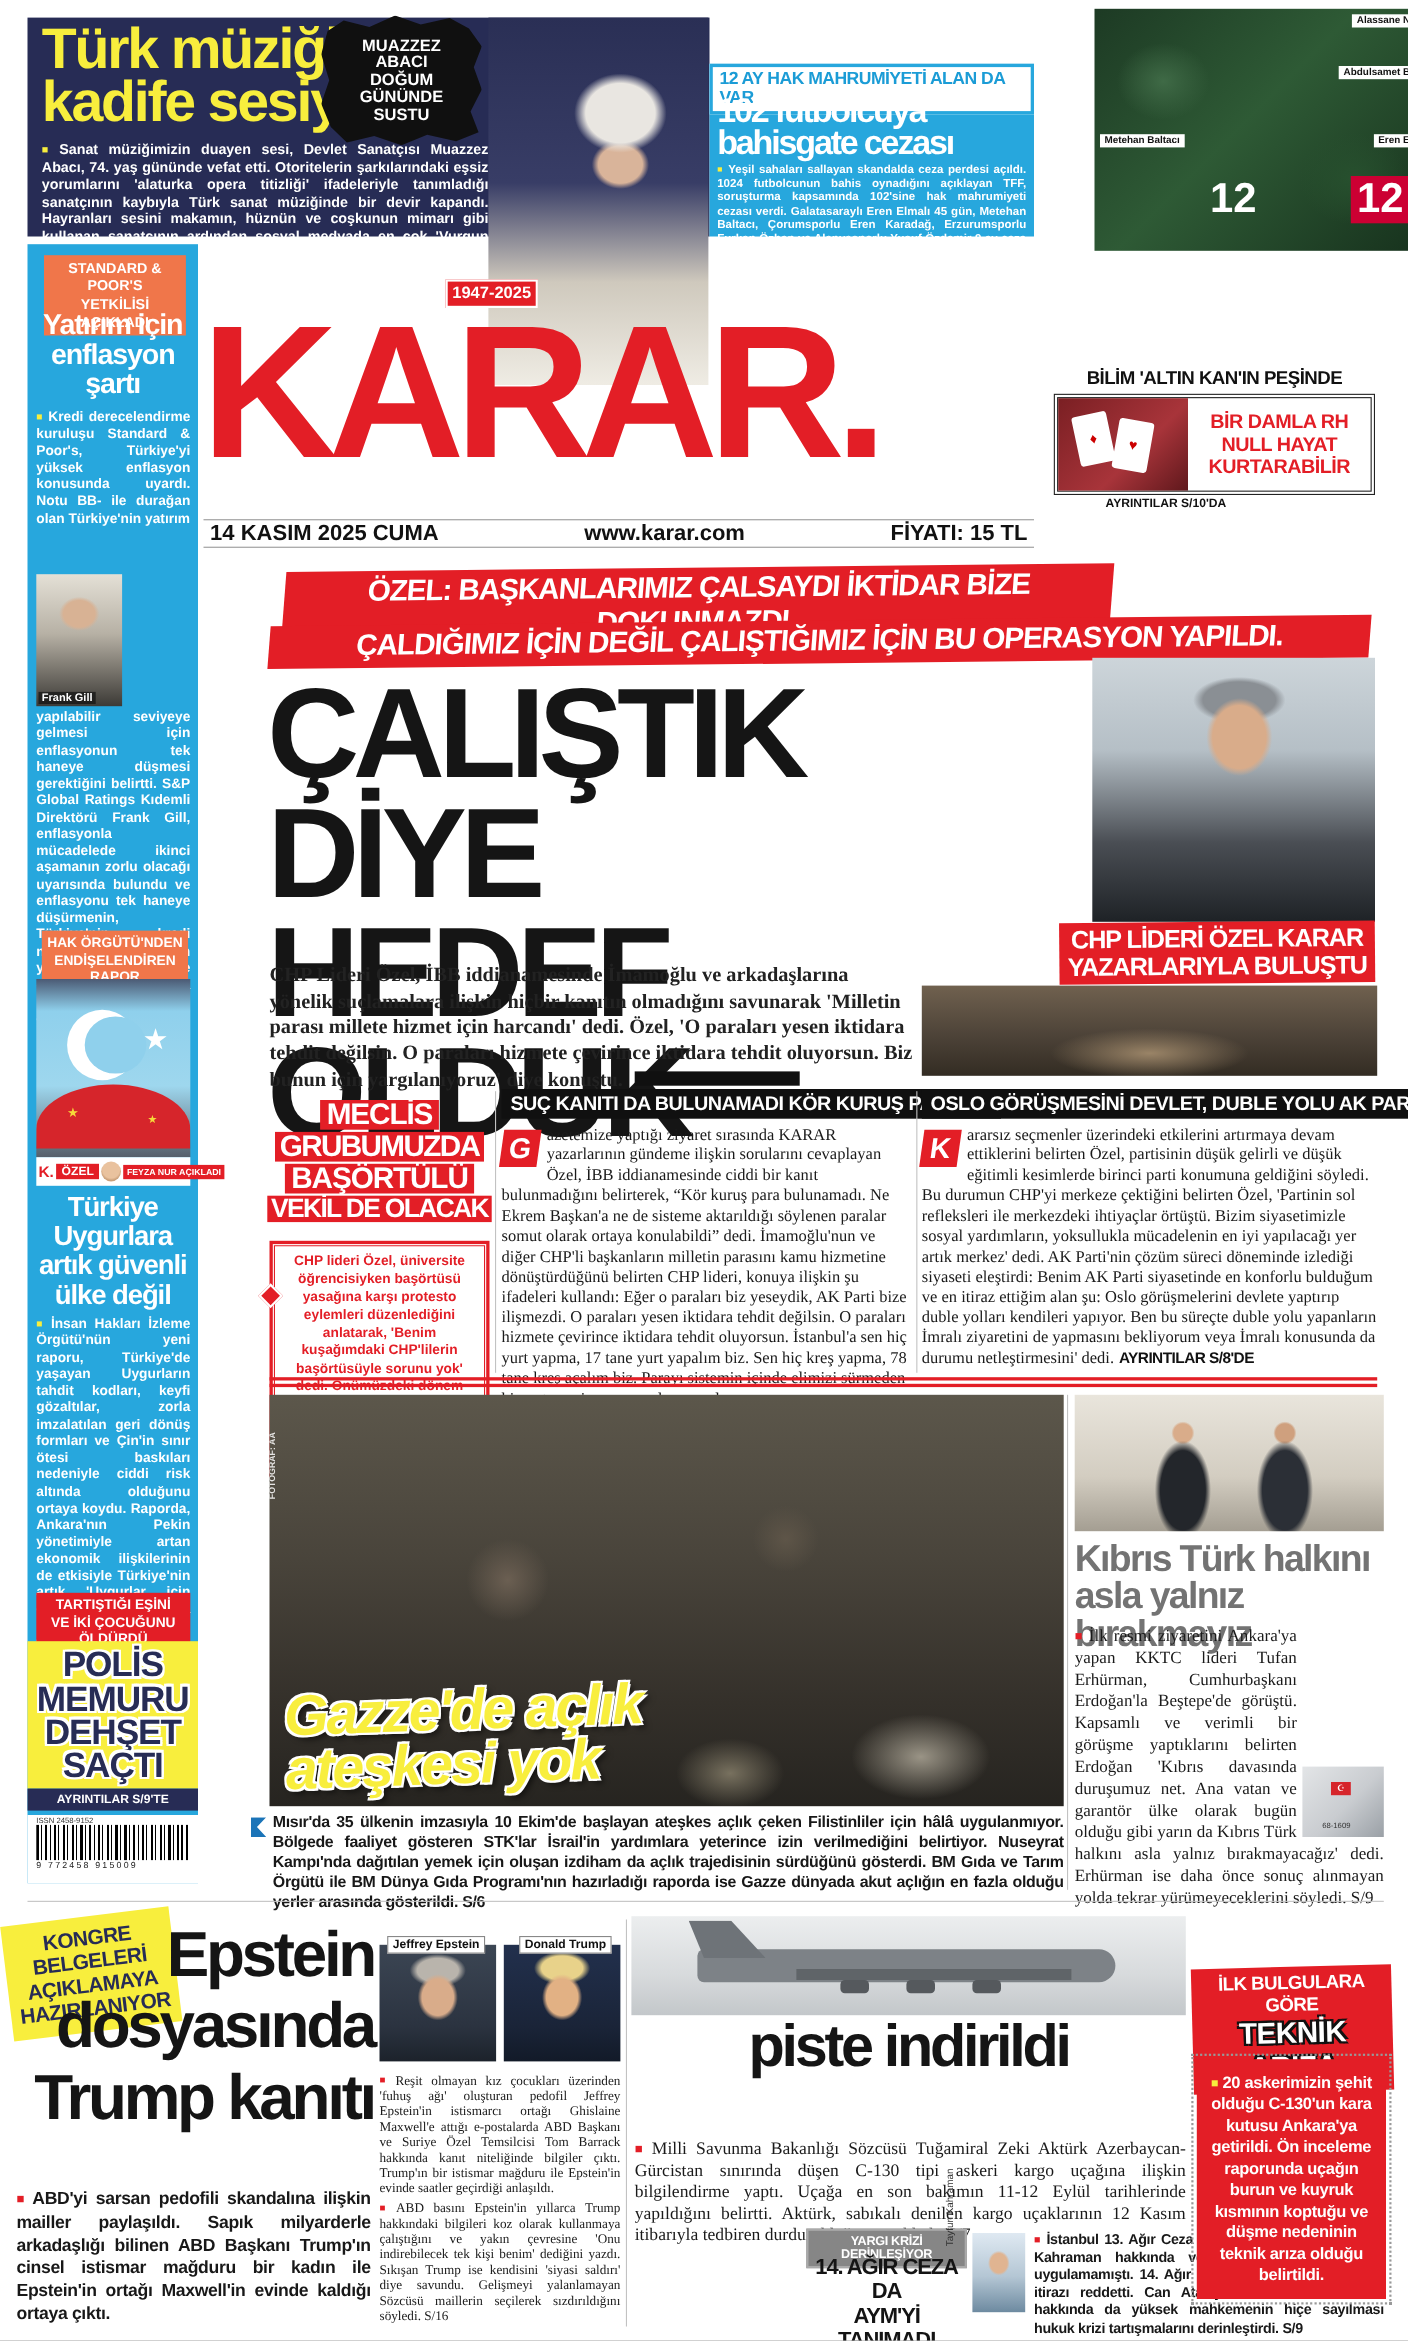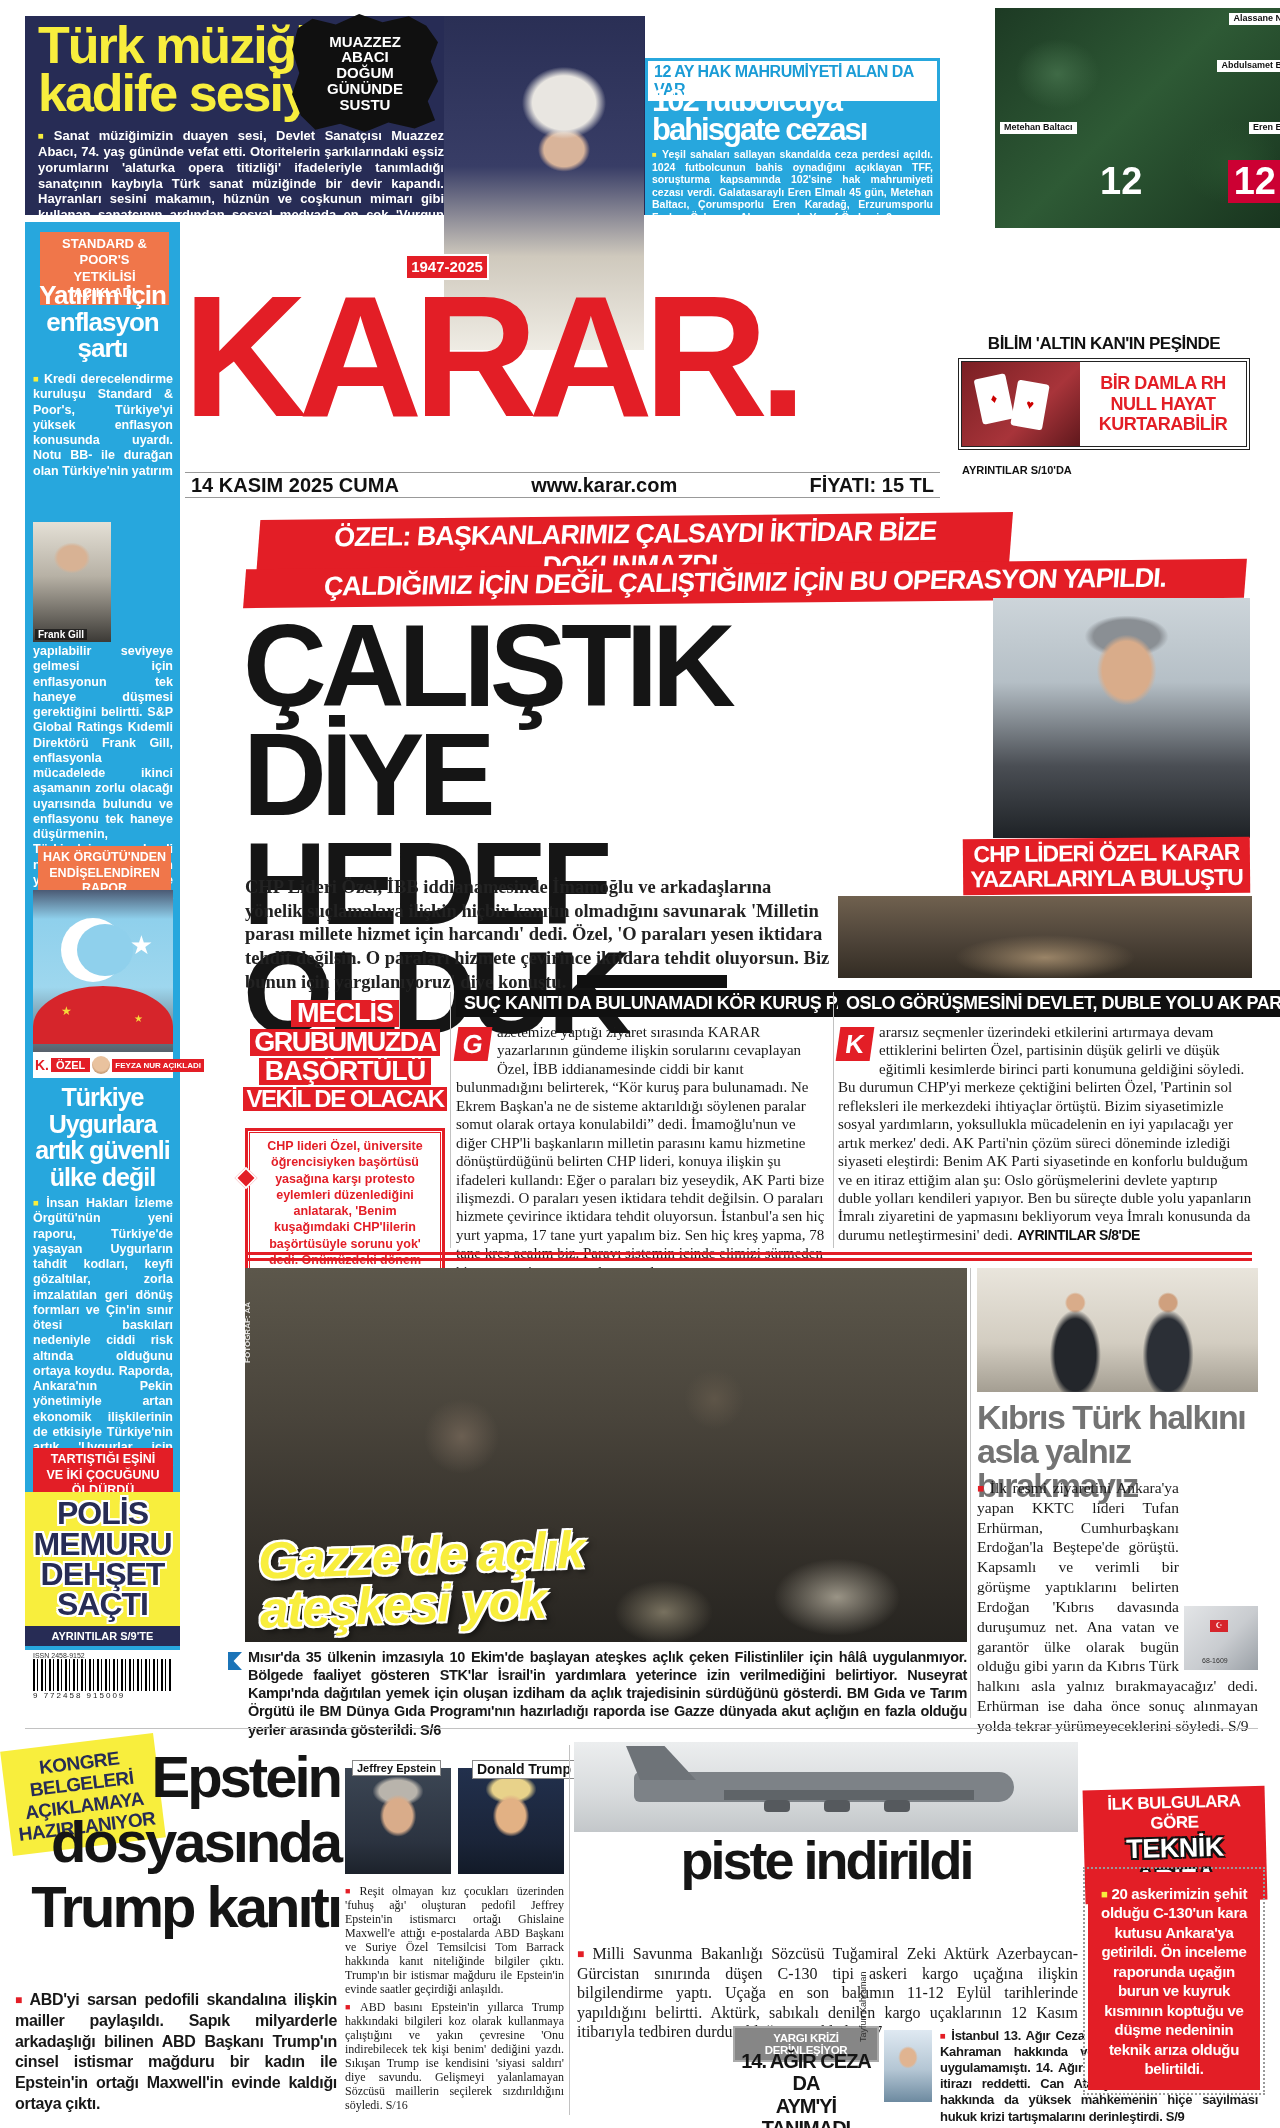--- a/index.html
+++ b/index.html
@@ -155,21 +155,21 @@
   </div>
 
   <div class="abs ctr b" style="left:958px;top:334px;width:292px;font-size:17px;letter-spacing:-0.5px;">BİLİM 'ALTIN KAN'IN PEŞİNDE</div>
   <div class="abs" style="left:958px;top:358px;width:292px;height:92px;border:4px double #222;box-sizing:border-box;display:flex;">
     <div style="width:118px;height:100%;position:relative;background:linear-gradient(135deg,#7a1f23,#a8343a 60%,#5f181c);overflow:hidden;">
       <div style="position:absolute;left:16px;top:14px;width:32px;height:46px;background:#fff;border-radius:3px;transform:rotate(-12deg);color:#c00;font-size:13px;font-weight:bold;text-align:center;line-height:46px;">♦</div>
       <div style="position:absolute;left:52px;top:20px;width:32px;height:46px;background:#fff;border-radius:3px;transform:rotate(10deg);color:#c00;font-size:13px;font-weight:bold;text-align:center;line-height:46px;">♥</div>
     </div>
     <div class="ctr b red" style="flex:1;font-size:18px;line-height:1.15;display:flex;align-items:center;justify-content:center;padding:0 6px;letter-spacing:-0.5px;">BİR DAMLA RH NULL HAYAT KURTARABİLİR</div>
   </div>
-  <div class="abs b" style="left:962px;top:452px;font-size:11px;margin-top:12px;">AYRINTILAR S/10'DA</div>
+  <div class="abs b" style="left:1005px;top:452px;font-size:11px;">AYRINTILAR S/10'DA</div>
 
   <div class="abs ctr b white" style="left:258px;top:516px;width:752px;background:#e31e26;font-size:27px;letter-spacing:-1px;
               padding:3px 0 5px;transform:skewX(-5deg) rotate(-0.6deg);">ÖZEL: BAŞKANLARIMIZ ÇALSAYDI İKTİDAR BİZE DOKUNMAZDI.</div>
   <div class="abs ctr b white" style="left:245px;top:564px;width:1000px;background:#e31e26;font-size:27px;letter-spacing:-1px;
               padding:3px 0 5px;transform:skewX(-5deg) rotate(-0.6deg);">ÇALDIĞIMIZ İÇİN DEĞİL ÇALIŞTIĞIMIZ İÇİN BU OPERASYON YAPILDI.</div>
 
   <div class="abs" style="left:243px;top:612px;width:750px;color:#151515;font-weight:bold;font-size:116px;
               letter-spacing:-6px;line-height:0.94;">
     <div>ÇALIŞTIK DİYE</div>
     <div>HEDEF OLDUK</div>
@@ -281,21 +281,21 @@
 
   <div class="abs" style="left:345px;top:1768px;width:106px;height:106px;
               background:radial-gradient(26px 30px at 50% 45%,#d9ac8a 0 55%,transparent 70%),
                          radial-gradient(34px 20px at 50% 22%,#b9b4ac 0 55%,transparent 75%),
                          linear-gradient(180deg,#3c4654 0%,#2b3340 70%,#1c222b 100%);"></div>
   <span class="abs chip ctr" style="left:352px;top:1760px;font-size:11px;border:1px solid #888;">Jeffrey Epstein</span>
   <div class="abs" style="left:458px;top:1768px;width:106px;height:106px;
               background:radial-gradient(26px 30px at 50% 45%,#e2b184 0 55%,transparent 70%),
                          radial-gradient(34px 20px at 50% 20%,#e8d28a 0 55%,transparent 75%),
                          linear-gradient(180deg,#22304d 0%,#1a2438 70%,#121a28 100%);"></div>
-  <span class="abs chip ctr" style="left:472px;top:1760px;font-size:14px;border:1px solid #888;">Donald Trump</span>
+  <span class="abs chip ctr" style="left:472px;top:1760px;font-size:11px;border:1px solid #888;">Donald Trump</span>
 
   <div class="abs" style="left:345px;top:1884px;width:219px;">
     <p class="just serif rb" style="margin:0 0 4px 0;font-size:12px;line-height:1.17;color:#1a1a1a;">Reşit olmayan kız çocukları üzerinden 'fuhuş ağı' oluşturan pedofil Jeffrey Epstein'in istismarcı ortağı Ghislaine Maxwell'e attığı e-postalarda ABD Başkanı ve Suriye Özel Temsilcisi Tom Barrack hakkında kanıt niteliğinde bilgiler çıktı. Trump'ın bir istismar mağduru ile Epstein'in evinde saatler geçirdiği anlaşıldı.</p>
     <p class="just serif rb" style="margin:0;font-size:12px;line-height:1.17;color:#1a1a1a;">ABD basını Epstein'in yıllarca Trump hakkındaki bilgileri koz olarak kullanmaya çalıştığını ve yakın çevresine 'Onu indirebilecek tek kişi benim' dediğini yazdı. Sıkışan Trump ise kendisini 'siyasi saldırı' diye savundu. Gelişmeyi yalanlamayan Sözcüsü maillerin seçilerek sızdırıldığını söyledi. S/16</p>
   </div>
 
   <div class="abs vrule" style="left:569px;top:1745px;height:370px;"></div>
 
   <div class="abs" style="left:574px;top:1742px;width:504px;height:90px;overflow:hidden;
               background:linear-gradient(180deg,#eceeef 0%,#d7dadc 60%,#c3c7ca 100%);">

